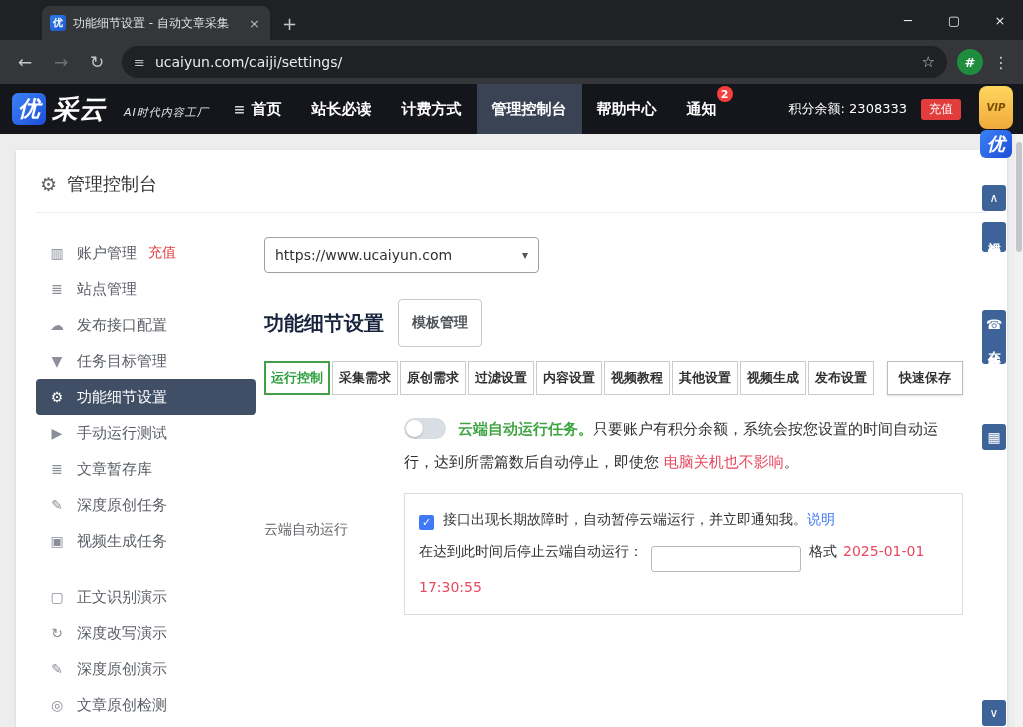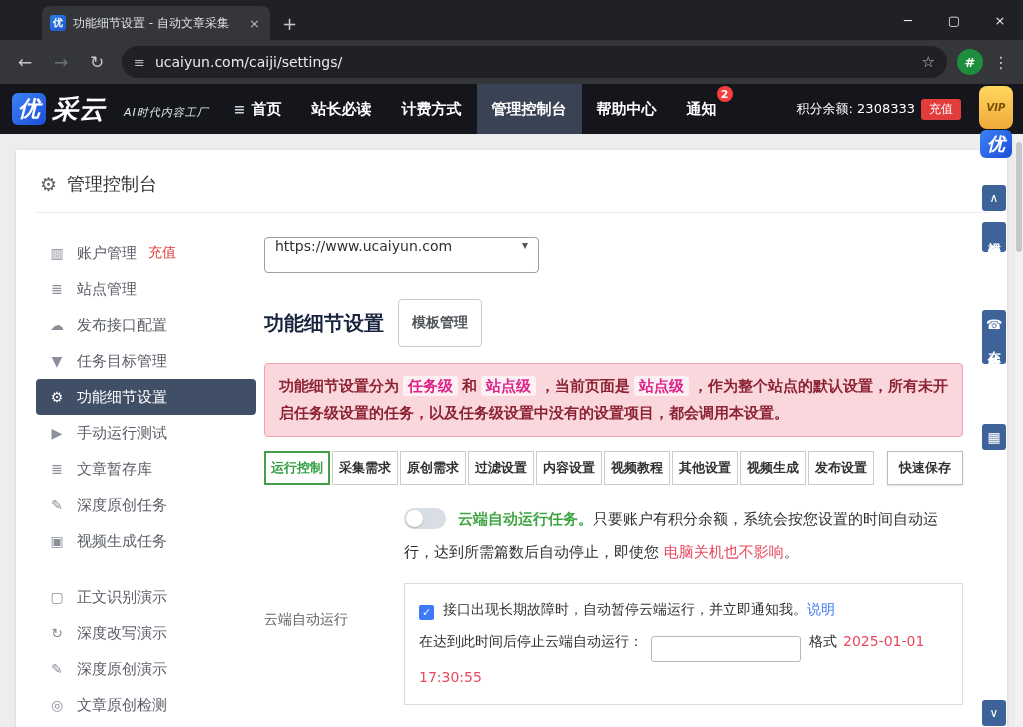--- a/index.html
+++ b/index.html
@@ -37,21 +37,21 @@
   .logo-box{width:34px;height:32px;border-radius:6px;background:linear-gradient(135deg,#3b82f6,#1d4ed8);
             color:#fff;font-size:22px;font-weight:bold;font-style:italic;display:flex;align-items:center;justify-content:center}
   .logo-rest{font-size:26px;font-weight:bold;font-style:italic;letter-spacing:1px}
   .tagline{font-size:11px;font-style:italic;color:#e3e6ec;margin:6px 10px 0 4px;letter-spacing:1px}
   .topnav{display:flex;height:50px}
   .nav-item{padding:0 15px;display:flex;align-items:center;gap:6px;font-size:15px;font-weight:600;position:relative;white-space:nowrap}
   .nav-item.active{background:#3a4354}
   .nav-icon{font-size:14px;color:#cfd4dd}
   .nav-badge{position:absolute;top:2px;right:-1px;min-width:16px;height:16px;border-radius:8px;background:#f53f3f;
              color:#fff;font-size:11px;font-weight:bold;display:flex;align-items:center;justify-content:center;padding:0 4px}
-  .header-right{margin-left:auto;display:flex;align-items:center;gap:6px;padding-right:62px;font-size:13px}
+  .header-right{margin-left:auto;display:flex;align-items:center;gap:14px;padding-right:62px;font-size:13px}
   .recharge-btn{background:#e23c3c;color:#fff;font-size:12px;padding:2px 8px;border-radius:3px}
   .vip-wrap{position:absolute;right:8px;top:2px;width:38px;text-align:center}
   .vip-ribbon{background:linear-gradient(180deg,#ffd75e,#f0a93a);color:#7a4e00;font-size:10px;font-weight:bold;
               font-style:italic;border-radius:8px;padding:16px 0;margin:0 2px}
   .vip-logo{width:32px;height:28px;margin:1px auto 0;border-radius:6px;background:linear-gradient(135deg,#3b82f6,#1d4ed8);
             color:#fff;font-size:18px;font-weight:bold;font-style:italic;display:flex;align-items:center;justify-content:center}
 
   
   .page-body{height:593px;padding:16px 16px 0}
   .card{background:#fff;height:100%;box-shadow:0 1px 3px rgba(0,0,0,.12);padding:0 20px;overflow:hidden}
@@ -63,21 +63,21 @@
   .side-menu{width:220px;padding-top:22px;flex:0 0 220px}
   .side-item{height:36px;display:flex;align-items:center;gap:11px;padding:0 12px;font-size:15px;color:#5a5e66;border-radius:4px}
   .side-item .s-icon{width:18px;text-align:center;color:#8a8f99;font-size:14px}
   .side-item.active{background:#414f66;color:#fff}
   .side-item.active .s-icon{color:#fff}
   .side-extra{color:#e23c3c;font-size:14px}
   .side-gap{height:20px}
 
   .content{flex:1;padding:0 24px 0 8px}
   .site-select{margin-top:24px;width:275px;height:36px;border:1px solid #9aa0a6;border-radius:4px;background:#fff;
-               display:flex;align-items:flex-start;justify-content:space-between;padding:0 10px;font-size:14px;color:#303133}
+               display:flex;align-items:center;justify-content:space-between;padding:0 10px;font-size:14px;color:#303133}
   .select-caret{color:#555;font-size:12px}
   .heading-row{margin-top:26px;display:flex;align-items:center;gap:14px}
   .page-h1{font-size:20px;font-weight:bold;color:#17233d}
   .tpl-btn{border:1px solid #c8c9cc;border-radius:4px;background:#fff;padding:14px 13px;font-size:14px;font-weight:600;color:#4e5358}
 
   .alert{margin-top:16px;background:#fad7dc;border:1px solid #f0a2ad;border-radius:4px;padding:9px 14px;
          font-size:15px;font-weight:600;color:#8c2333;line-height:27px}
   .alert .tag{color:#e0218a;background:rgba(255,255,255,.65);border-radius:3px;padding:1px 5px;margin:0 4px}
 
   .tabs-row{margin-top:14px;display:flex;align-items:center;gap:2px}
@@ -258,23 +258,20 @@
         <div class="site-select">
           <span>https://www.ucaiyun.com</span>
           <span class="select-caret">▾</span>
         </div>
 
         <div class="heading-row">
           <span class="page-h1">功能细节设置</span>
           <span class="tpl-btn">模板管理</span>
         </div>
 
-        <div class="alert">
-          <span>功能细节设置分为</span><span class="tag">任务级</span><span>和</span><span class="tag">站点级</span><span>，当前页面是</span><span class="tag">站点级</span><span>，作为整个站点的默认设置，所有未开启任务级设置的任务，以及任务级设置中没有的设置项目，都会调用本设置。</span>
-        </div>
 
         <div class="tabs-row">
           <span class="ftab active">运行控制</span>
           <span class="ftab">采集需求</span>
           <span class="ftab">原创需求</span>
           <span class="ftab">过滤设置</span>
           <span class="ftab">内容设置</span>
           <span class="ftab">视频教程</span>
           <span class="ftab">其他设置</span>
           <span class="ftab">视频生成</span>

